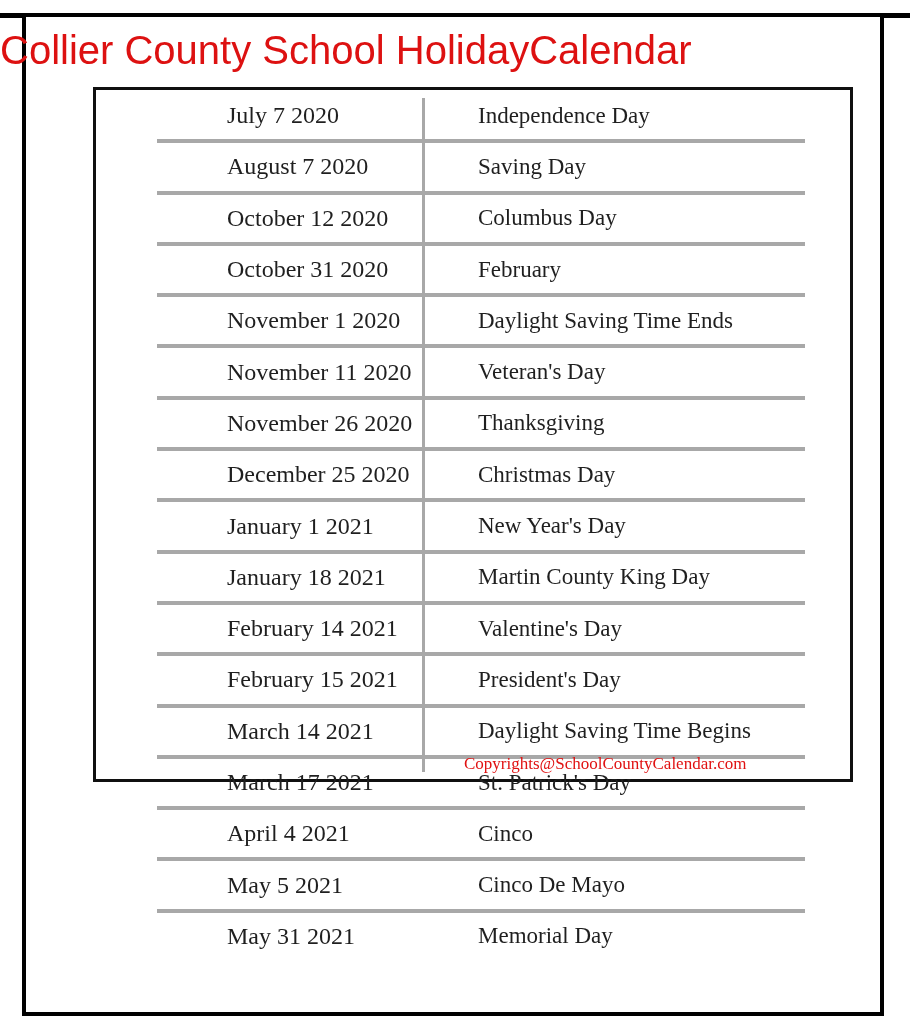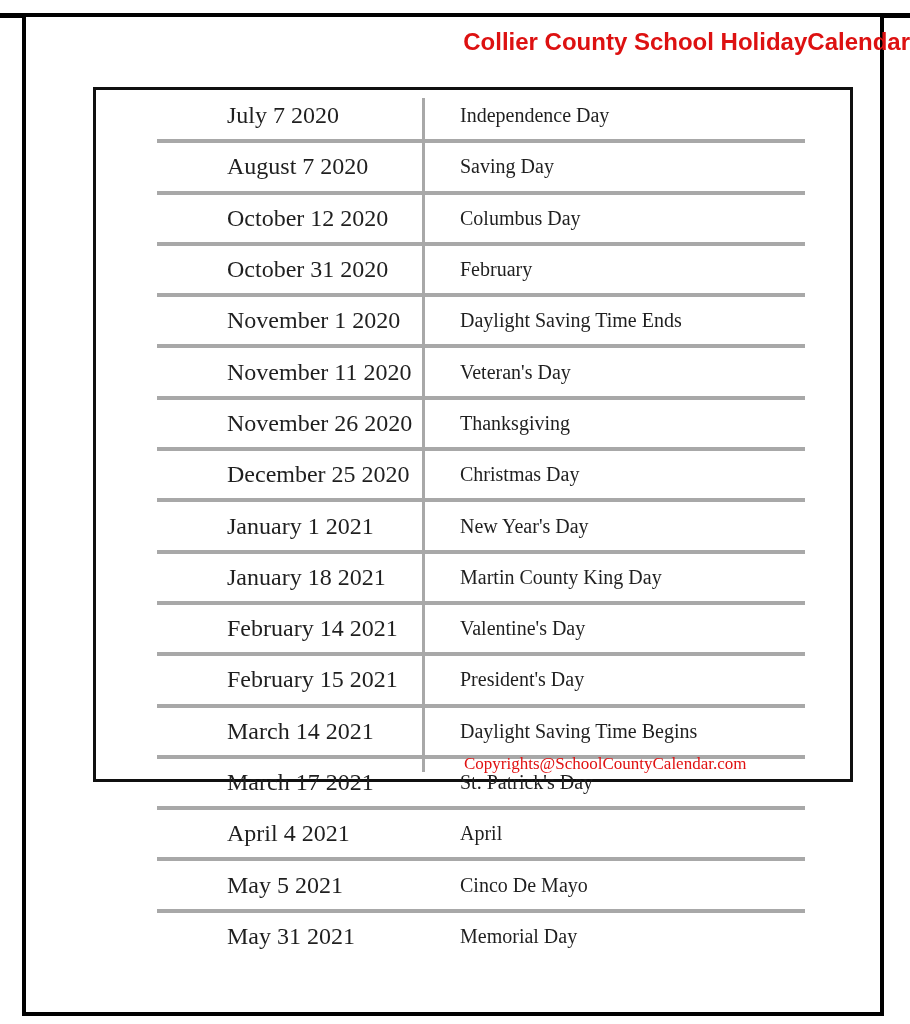--- a/index.html
+++ b/index.html
@@ -27,24 +27,24 @@
     left: 22px; top: 13px;
     width: 862px; height: 1003px;
     border: 4px solid var(--border-black, #000);
     box-sizing: border-box;
     background: #ffffff;
   }
   .title {
     position: absolute;
     left: 0; top: 28px;
     width: 100%;
-    text-align: right;
+    text-align: left;
     font-family: "Liberation Sans", "DejaVu Sans", sans-serif;
-    font-weight: 700;
-    font-size: 24px;
+    font-weight: 400;
+    font-size: 40px;
     letter-spacing: 0px;
     color: var(--title-red, #dd1111);
     white-space: nowrap;
   }
   .holiday-table {
     position: absolute;
     left: 93px; top: 87px;
     width: 760px; height: 695px;
     border: 3px solid #101010;
     box-sizing: border-box;
@@ -69,23 +69,23 @@
   .date-cell {
     width: 326px;
     padding-left: 131px;
     box-sizing: border-box;
     font-size: 24px;
     color: var(--body-text, #1f1f1f);
     white-space: nowrap;
   }
   .holiday-cell {
     flex: 1;
-    padding-left: 38px;
-    box-sizing: border-box;
-    font-size: 20px;
+    padding-left: 56px;
+    box-sizing: border-box;
+    font-size: 23px;
     color: var(--body-text, #1f1f1f);
     white-space: nowrap;
   }
   .col-divider {
     position: absolute;
     left: 326px;
     top: 8px;
     bottom: 7px;
     width: 3px;
     background: var(--grid-gray, #a8a8a8);
@@ -184,21 +184,21 @@
           <span class="holiday-cell">Daylight Saving Time Begins</span>
         </div>
 
         <div class="row">
           <span class="date-cell">March 17 2021</span>
           <span class="holiday-cell">St. Patrick's Day</span>
         </div>
 
         <div class="row">
           <span class="date-cell">April 4 2021</span>
-          <span class="holiday-cell">April</span>
+          <span class="holiday-cell">Cinco</span>
         </div>
 
         <div class="row">
           <span class="date-cell">May 5 2021</span>
           <span class="holiday-cell">Cinco De Mayo</span>
         </div>
 
         <div class="row">
           <span class="date-cell">May 31 2021</span>
           <span class="holiday-cell">Memorial Day</span>

